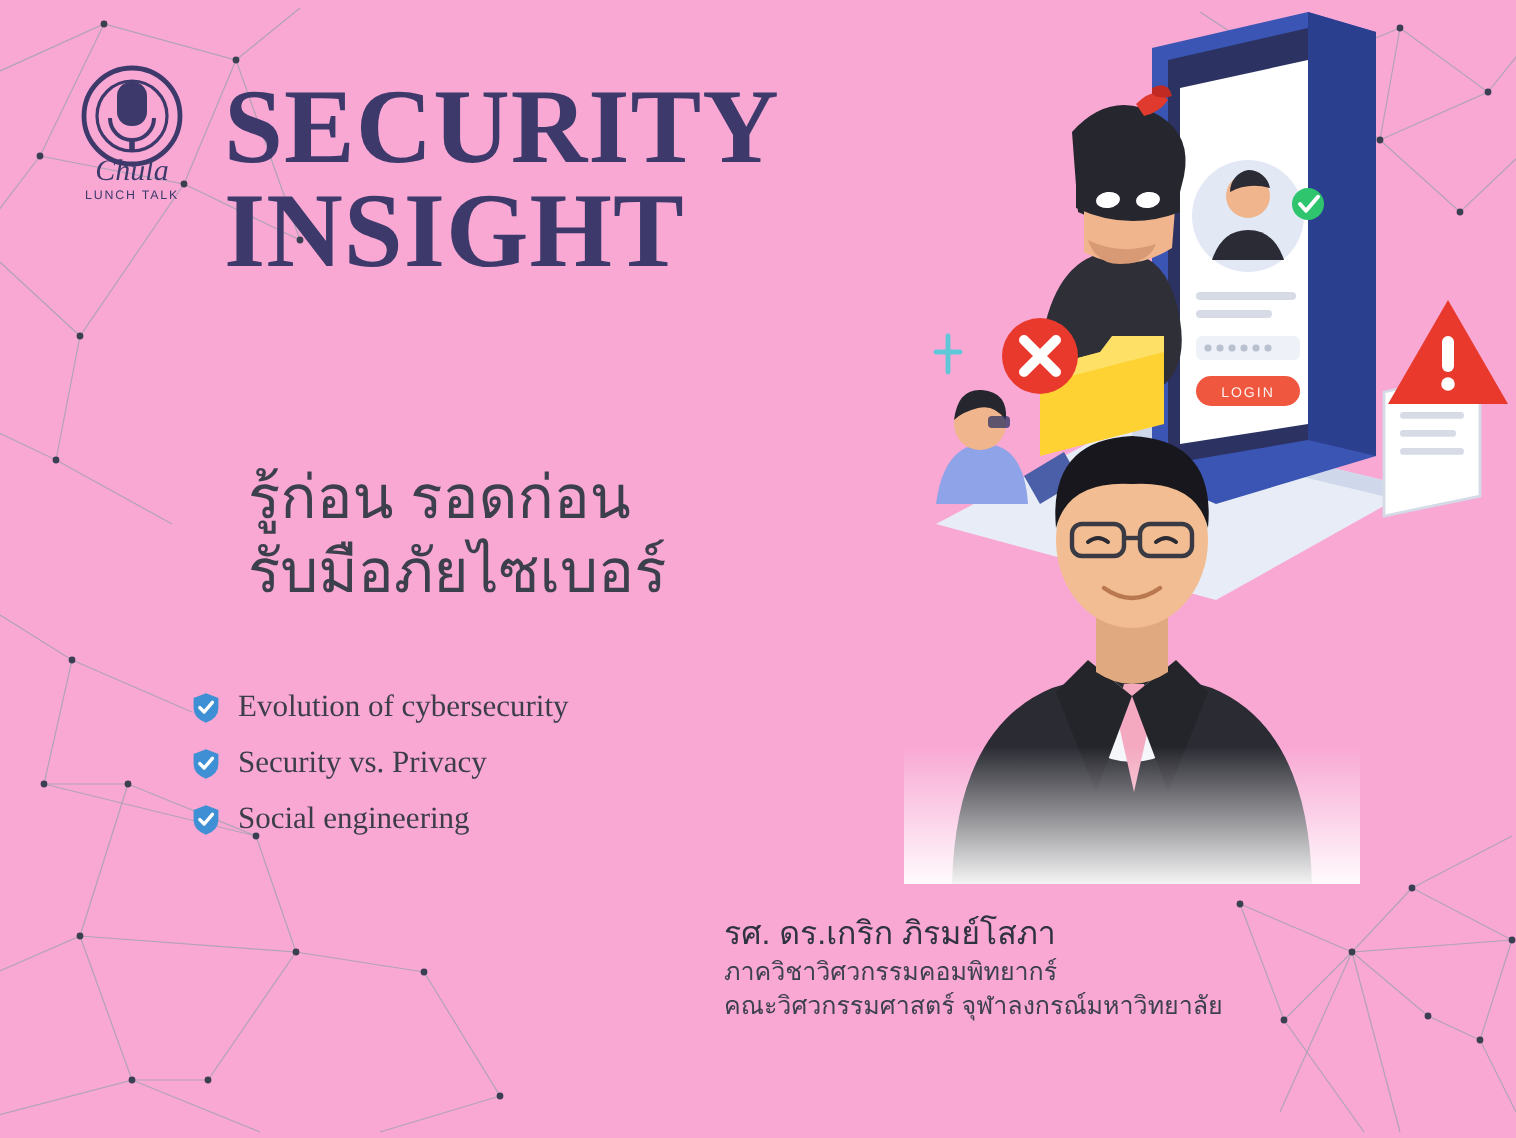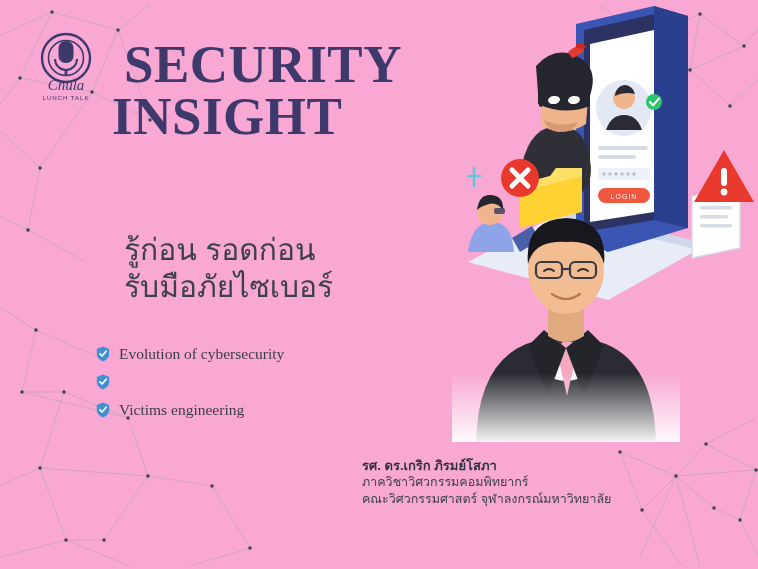--- a/index.html
+++ b/index.html
@@ -46,21 +46,21 @@
     font-family: "Liberation Serif", serif;
     font-weight: bold;
     color: #3d3a6b;
     font-size: 53px;
     line-height: 0.99;
     letter-spacing: 0.5px;
     white-space: nowrap;
     margin: 0;
   }
   .hl-1 { font-size: 53px; }
-  .hl-2 { font-size: 53px; margin-left: 12px; }
+  .hl-2 { font-size: 53px; }
   .hl-3 { font-size: 53px; }
 
   
   .subtitle {
     position: absolute;
     left: 124px;
     top: 232px;
     z-index: 5;
     width: 360px;
   }
@@ -115,22 +115,22 @@
   .speaker-role {
     font-family: "Liberation Sans", sans-serif;
     font-weight: bold;
     font-size: 14.5px;
     color: #2f3240;
     line-height: 1.26;
     white-space: nowrap;
   }
   .speaker-name {
     font-family: "Liberation Sans", sans-serif;
-    font-weight: bold;
-    font-size: 13px;
+    font-weight: normal;
+    font-size: 16px;
     color: #2f3240;
     line-height: 1.26;
     white-space: nowrap;
   }
   .speaker-dept,
   .speaker-faculty {
     font-family: "Liberation Sans", sans-serif;
     font-size: 12.5px;
     color: #3d414e;
     line-height: 1.35;
@@ -374,27 +374,28 @@
         <path d="M7 0.6 L13.2 3 V8 q0 5 -6.2 7.4 Q0.8 13 0.8 8 V3 Z" fill="#3f8fd4"></path>
         <path d="M3.9 7.8 L6.1 10 L10.2 5.2" fill="none" stroke="#ffffff" stroke-width="1.7" stroke-linecap="round" stroke-linejoin="round"></path>
       </svg>
       <span class="bullet-text">Evolution of cybersecurity</span>
     </li>
     <li class="bullet-item">
       <svg class="shield-icon" viewBox="0 0 14 16">
         <path d="M7 0.6 L13.2 3 V8 q0 5 -6.2 7.4 Q0.8 13 0.8 8 V3 Z" fill="#3f8fd4"></path>
         <path d="M3.9 7.8 L6.1 10 L10.2 5.2" fill="none" stroke="#ffffff" stroke-width="1.7" stroke-linecap="round" stroke-linejoin="round"></path>
       </svg>
+      <span class="bullet-text">Security vs. Privacy</span>
     </li>
     <li class="bullet-item">
       <svg class="shield-icon" viewBox="0 0 14 16">
         <path d="M7 0.6 L13.2 3 V8 q0 5 -6.2 7.4 Q0.8 13 0.8 8 V3 Z" fill="#3f8fd4"></path>
         <path d="M3.9 7.8 L6.1 10 L10.2 5.2" fill="none" stroke="#ffffff" stroke-width="1.7" stroke-linecap="round" stroke-linejoin="round"></path>
       </svg>
-      <span class="bullet-text">Victims engineering</span>
+      <span class="bullet-text">Social engineering</span>
     </li>
   </ul>
 
   <div class="speaker">
     <div class="speaker-name">รศ. ดร.เกริก ภิรมย์โสภา</div>
     <div class="speaker-dept">ภาควิชาวิศวกรรมคอมพิทยากร์</div>
     <div class="speaker-faculty">คณะวิศวกรรมศาสตร์ จุฬาลงกรณ์มหาวิทยาลัย</div>
   </div>
 
 </div>

